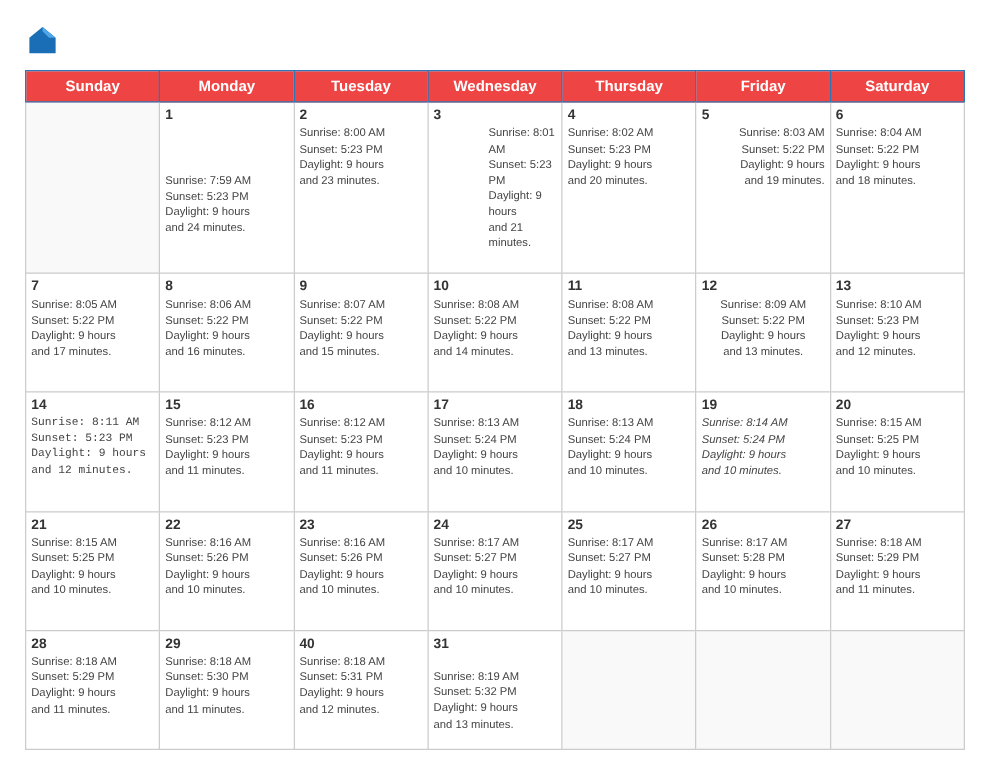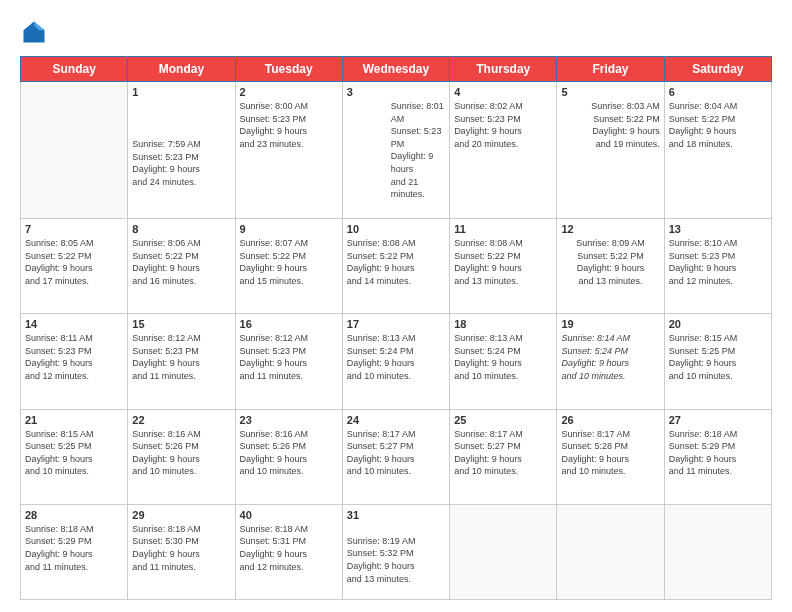--- a/index.html
+++ b/index.html
@@ -229,21 +229,21 @@
             <div class="day-num">13</div>
             <div class="day-info" style="white-space: pre-line;">Sunrise: 8:10 AM
 Sunset: 5:23 PM
 Daylight: 9 hours
 and 12 minutes.</div>
           </td>
         </tr>
         <tr class="week-row">
           <td>
             <div class="day-num">14</div>
-            <div class="day-info" style="white-space: pre-line;">Sunrise: 8:11 AM
+            <div class="day-info" style="white-space: pre-line; font-family: Liberation Mono, monospace;">Sunrise: 8:11 AM
 Sunset: 5:23 PM
 Daylight: 9 hours
 and 12 minutes.</div>
           </td>
           <td>
             <div class="day-num">15</div>
             <div class="day-info" style="white-space: pre-line;">Sunrise: 8:12 AM
 Sunset: 5:23 PM
 Daylight: 9 hours
 and 11 minutes.</div>

